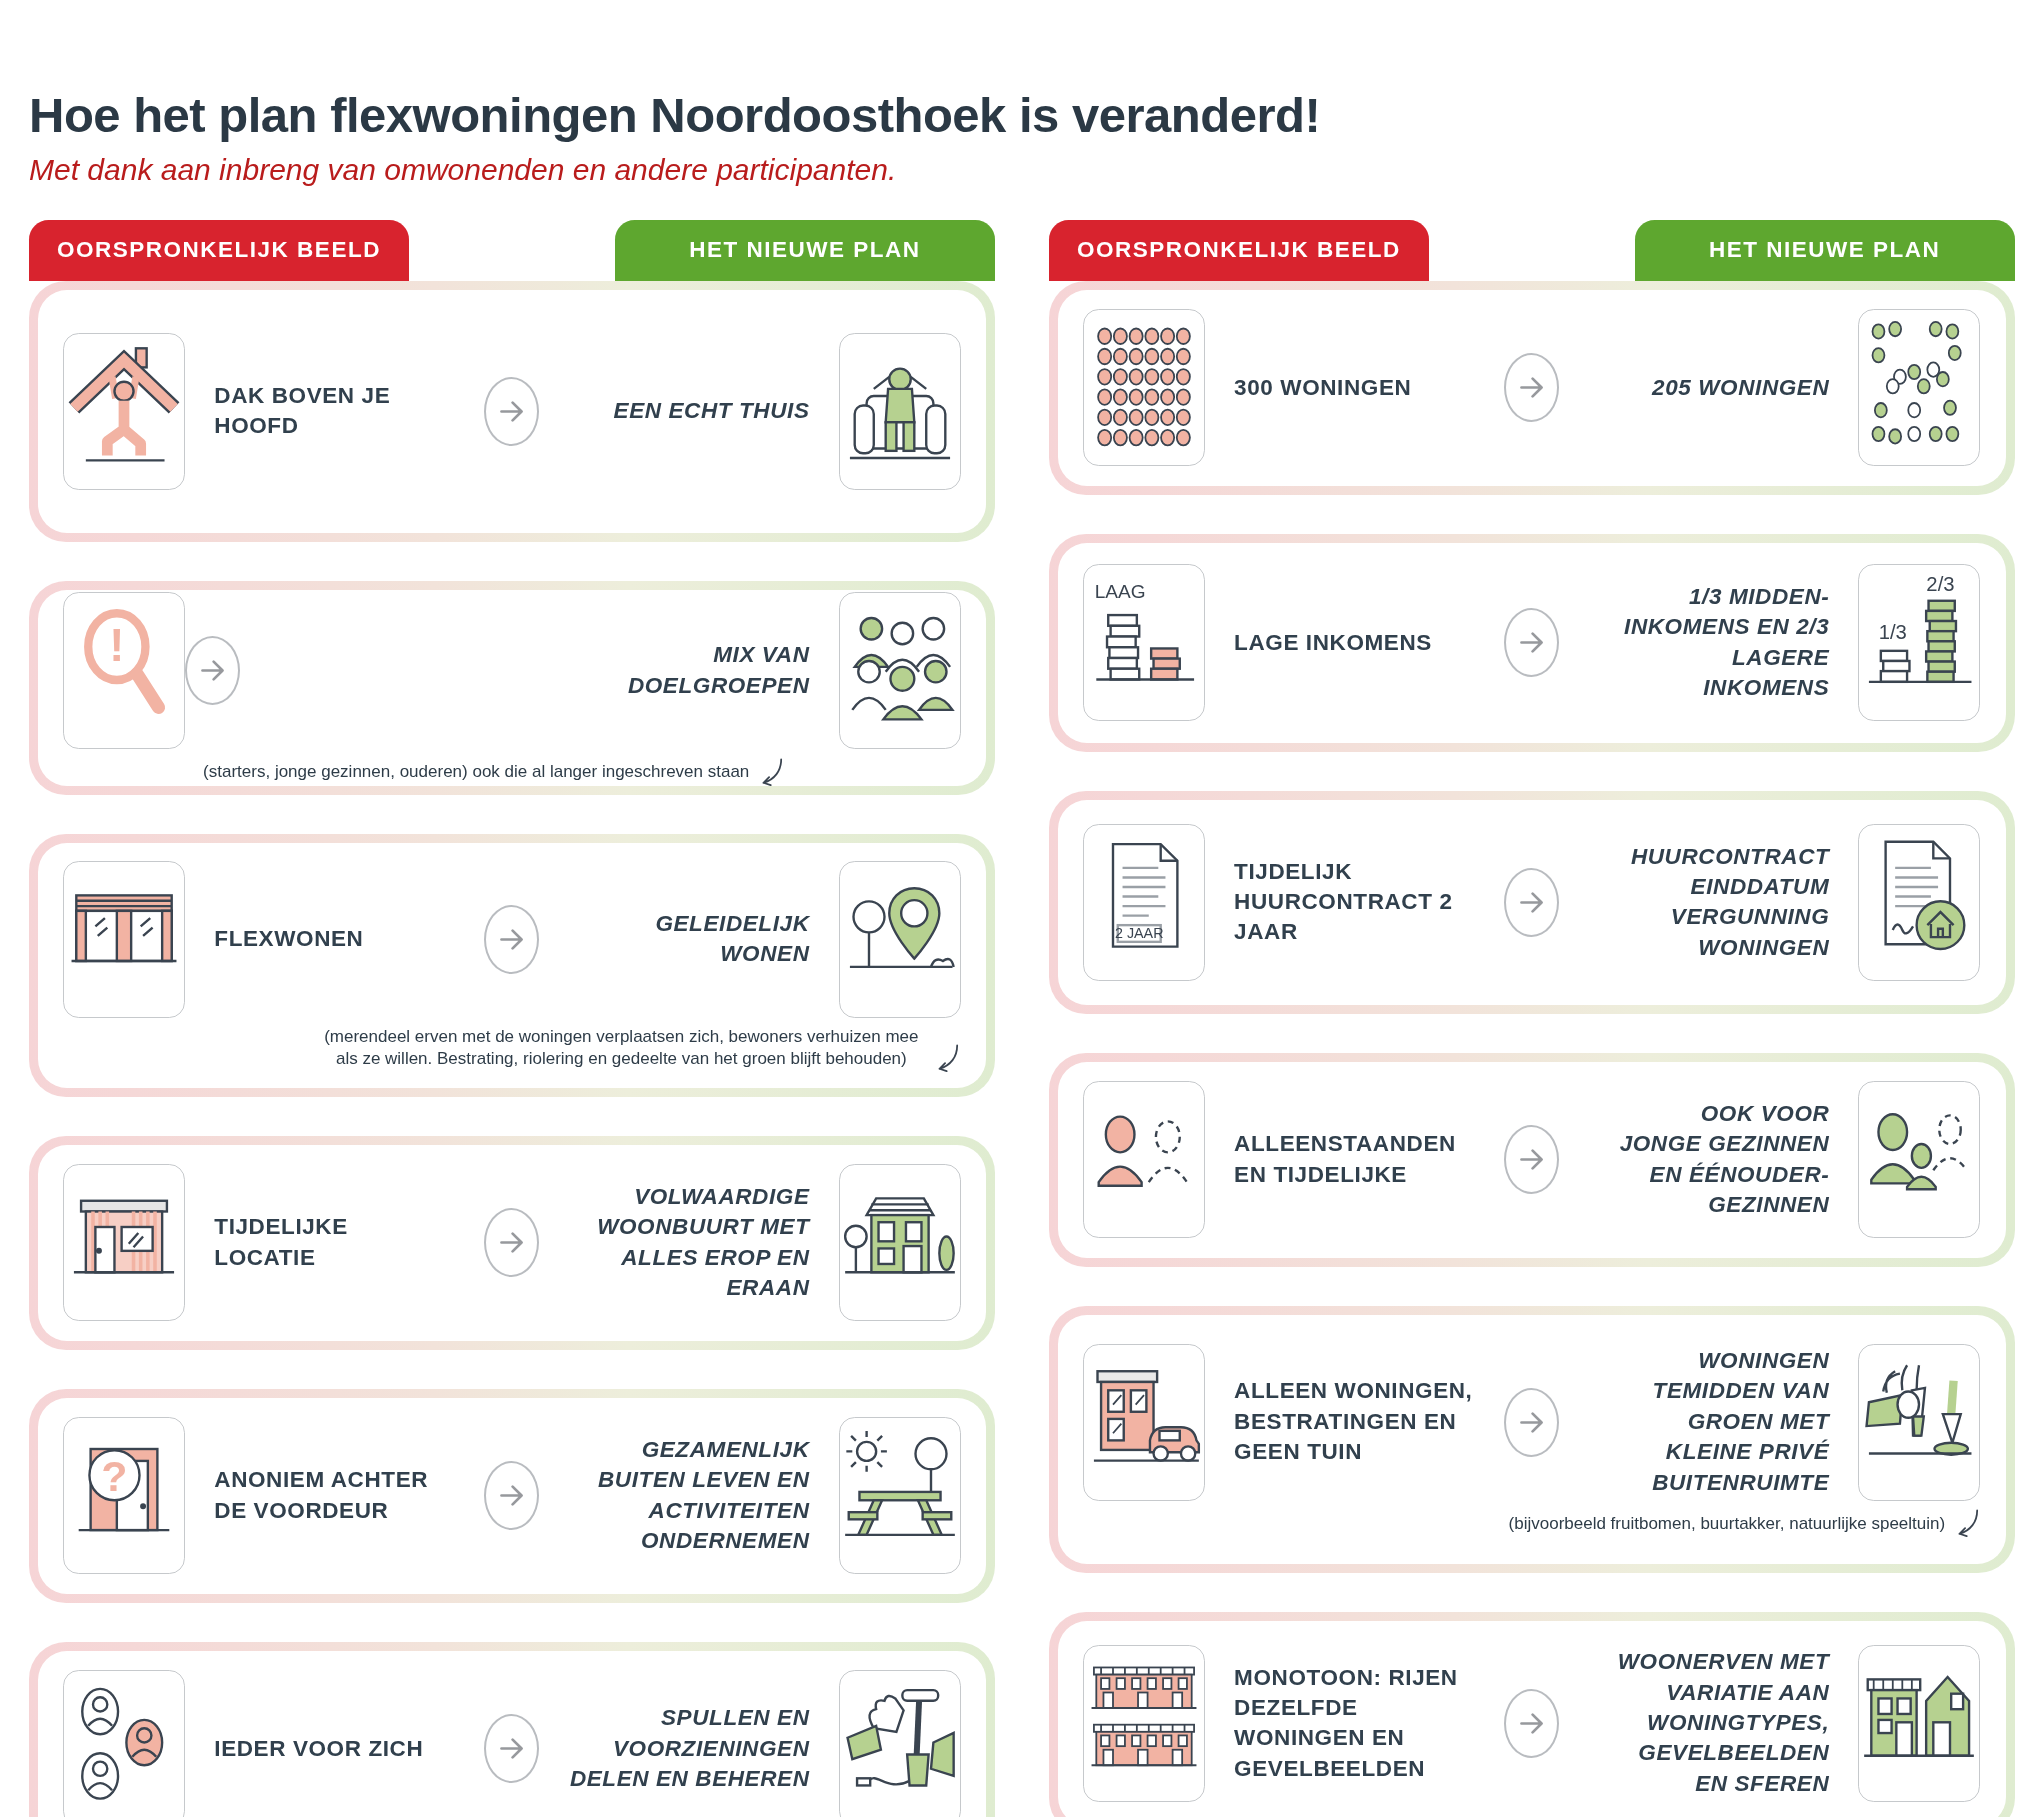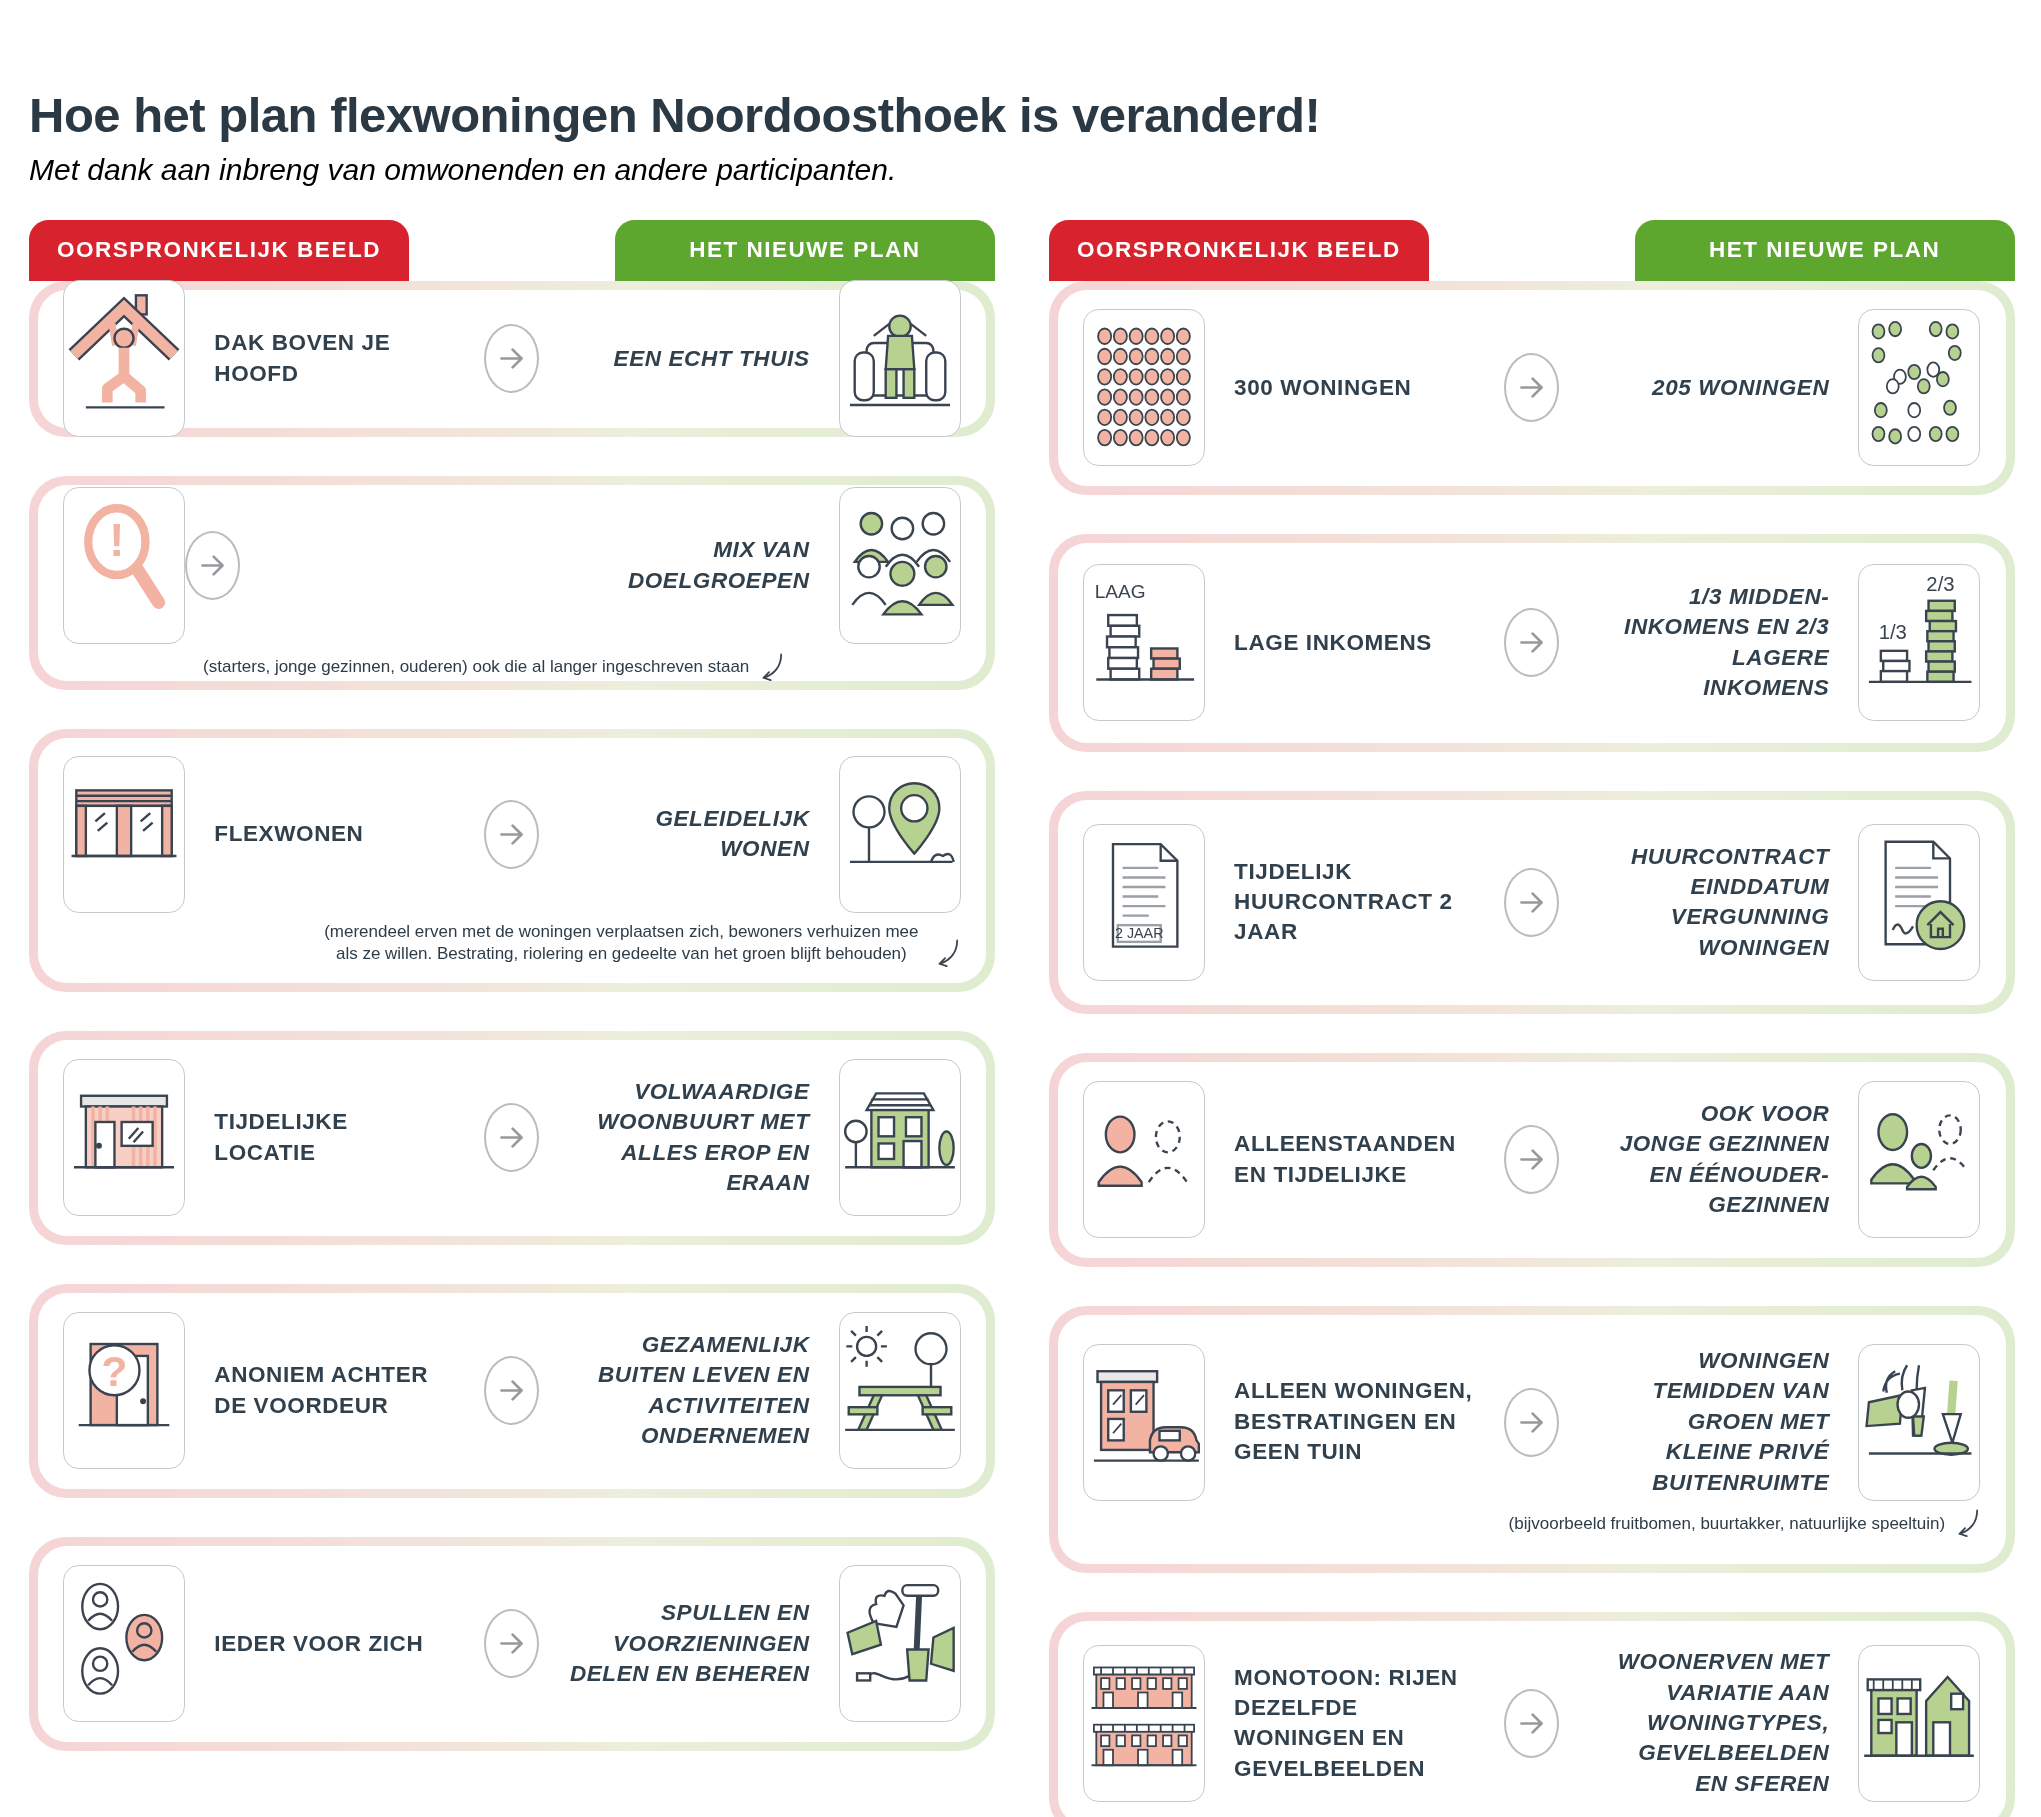--- a/index.html
+++ b/index.html
@@ -1,19 +1,19 @@
 <!DOCTYPE html>
 <html><head>
 <meta charset="utf-8">
 <style>
   * { box-sizing: border-box; }
   body { margin:0; font-family:"Liberation Sans", sans-serif; background:#fff; }
   .page { width:2042px; height:1817px; background:#ffffff; padding:43px 27.4px 0 29px; position:relative; overflow:hidden;margin-top:44px; }
   .title { font-size:49px; font-weight:bold; color:#2b3945; letter-spacing:-0.5px; }
-  .subtitle { font-size:30px; font-style:italic; color:#000000; margin-top:9.8px; }
+  .subtitle { font-size:30px; font-style:italic; color:#b91c1c; margin-top:9.8px; }
   .cols { display:flex; gap:54px; margin-top:33px; }
   .col { flex:1; min-width:0; }
   .col-header { position:relative; height:61px; }
   .tab { position:absolute; bottom:0; height:61px; width:380px; border-radius:19.6px 19.6px 0 0;
          color:#fff; font-size:22.5px; font-weight:bold; letter-spacing:1.5px;
          display:flex; align-items:center; justify-content:center; }
   .tab.red { left:0; background:#d8232e; }
   .tab.green { right:0; background:#5ea72f; }
   .card { border-radius:37px; padding:8.8px; margin-top:39px;
           background:linear-gradient(90deg,#f6d4d6 0%,#f2e3da 42%,#edeedb 62%,#dfecd0 100%); }
@@ -46,21 +46,21 @@
   <div class="subtitle">Met dank aan inbreng van omwonenden en andere participanten.</div>
 
   <div class="cols">
 
     <div class="col">
       <div class="col-header">
         <div class="tab red">OORSPRONKELIJK BEELD</div>
         <div class="tab green">HET NIEUWE PLAN</div>
       </div>
 
-      <div class="card" style="height:156px">
+      <div class="card" style="height:261px">
         <div class="card-inner">
           <div class="main">
             <div class="tile">
               <svg viewBox="0 0 100 130">
                 <g stroke="#3a4450" stroke-width="2">
                   <rect x="60" y="12" width="9" height="16" fill="#f2b3a3"></rect>
                   <path d="M8 62 L50 22 L92 62" fill="none" stroke="#3a4450" stroke-width="13"></path>
                   <path d="M8 62 L50 22 L92 62" fill="none" stroke="#f2b3a3" stroke-width="9"></path>
                   <path d="M43 54 L40 36 M57 54 L60 36" stroke="#f2b3a3" stroke-width="6" fill="none"></path>
                   <circle cx="50" cy="48" r="8" fill="#f2b3a3"></circle>

